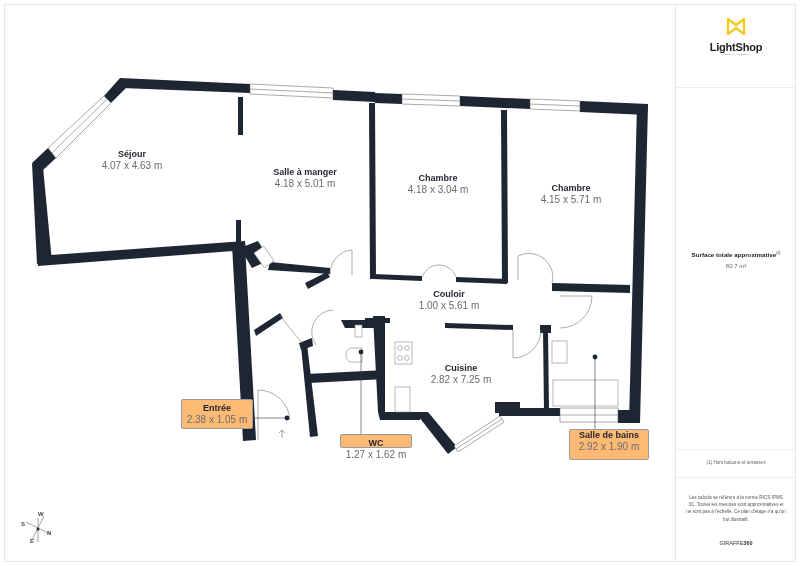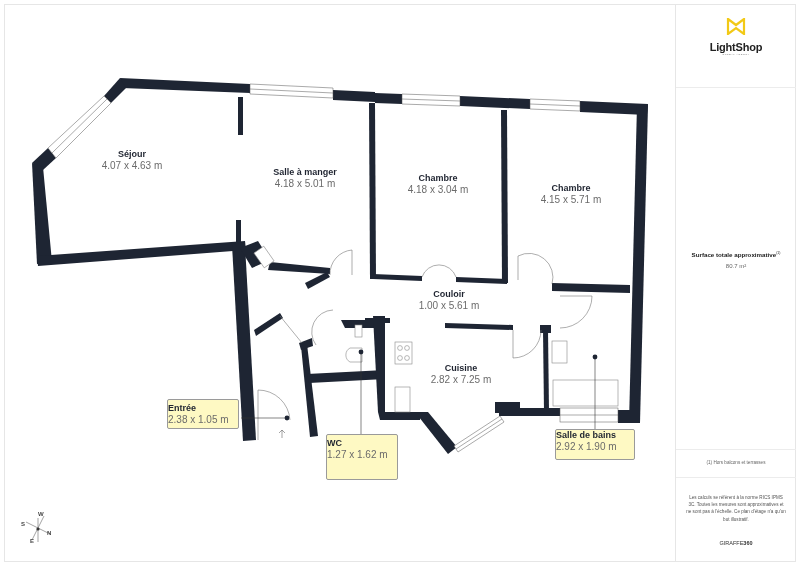--- a/index.html
+++ b/index.html
@@ -15,21 +15,21 @@
   .logo-wrap { position:absolute; left:0; right:0; top:14px; text-align:center; }
   .logo-name { font-size:11px; font-weight:bold; color:#222; letter-spacing:-0.2px; margin-top:2px; }
   .logo-sub { font-size:2.5px; color:#777; letter-spacing:0.5px; }
   .surface-title { position:absolute; left:0; right:0; top:163px; text-align:center; font-size:6.2px; font-weight:bold; color:#222; }
   .surface-title sup { font-size:3.5px; font-weight:normal; }
   .surface-value { position:absolute; left:0; right:0; top:175px; text-align:center; font-size:6px; color:#666; }
   .note-text { position:absolute; left:0; right:0; top:10px; text-align:center; font-size:4.6px; color:#666; }
   .calc-text { position:absolute; left:10px; right:10px; top:16px; text-align:center; font-size:4.6px; line-height:7.2px; color:#555; }
   .brand { position:absolute; left:0; right:0; top:62px; text-align:center; font-size:5.5px; color:#333; }
   .brand b { font-weight:bold; }
-  .label-box { position:absolute; background:#fef9c3; border:1px solid #9a9a9a; border-radius:2px; box-sizing:border-box; }
+  .label-box { position:absolute; background:#fdba74; border:1px solid #9a9a9a; border-radius:2px; text-align:center; box-sizing:border-box;margin-left:14px; }
   .room-label { position:absolute; text-align:center; transform:translateX(-50%); white-space:nowrap; }
   .rname { font-size:9px; font-weight:bold; color:#1f2430; line-height:11px; }
   .rdim { font-size:10px; color:#6b6b6b; line-height:11px; }
   .compass { position:absolute; left:18px; top:510px; width:40px; height:40px; font-size:6px; color:#444; }
   .compass span { position:absolute; font-weight:bold; }
 </style>
 </head>
 <body>
 
 <div class="frame"></div>
@@ -176,21 +176,21 @@
   <div class="room-label" style="left:456px; top:358px;text-align:center;">
     <div class="rname">Cuisine</div>
     <div class="rdim">2.82 x 7.25 m</div>
   </div>
 </div>
 
 <div class="label-box" style="left:167px; top:399px; width:72px; height:30px; padding-top:3px;">
   <div class="rname">Entrée</div>
   <div class="rdim">2.38 x 1.05 m</div>
 </div>
-<div class="label-box" style="left:326px; top:434px; width:72px; height:46px; padding-top:3px;">
+<div class="label-box" style="left:326px; top:434px; width:72px; height:14px; padding-top:3px;">
   <div class="rname">WC</div>
   <div class="rdim">1.27 x 1.62 m</div>
 </div>
 <div class="label-box" style="left:555px; top:429px; width:80px; height:31px; padding-top:0;">
   <div class="rname">Salle de bains</div>
   <div class="rdim">2.92 x 1.90 m</div>
 </div>
 
 <div class="compass">
   <svg width="40" height="40" style="position:absolute;left:0;top:0;">

